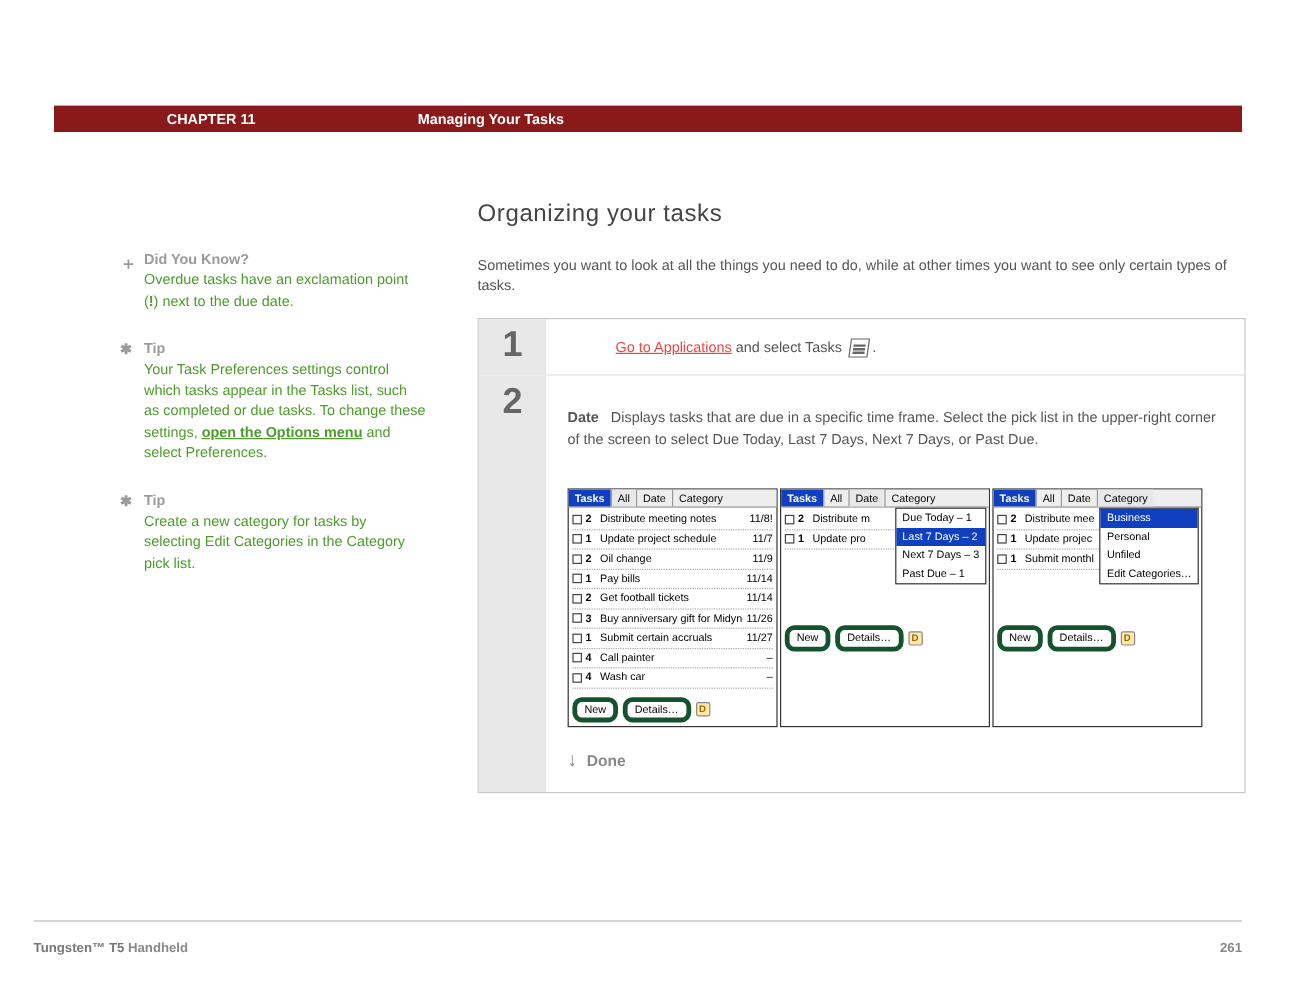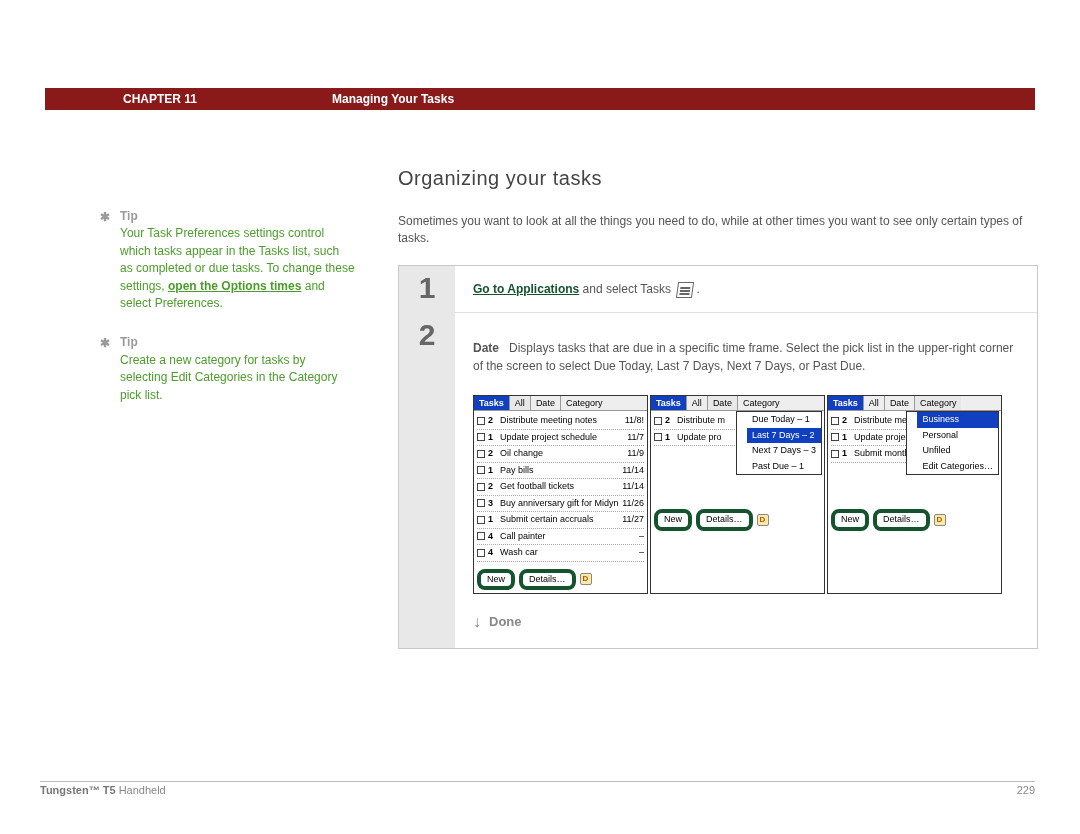--- a/index.html
+++ b/index.html
@@ -15,20 +15,21 @@
     top: 88px;
     left: 45px;
     right: 45px;
     height: 22px;
     background: #8a1a1a;
     display: flex;
     align-items: center;
     color: #fff;
     font-size: 12px;
     font-weight: bold;
+    padding-left: 16px;
   }
   .header-chapter { margin-left: 78px; }
   .header-title   { margin-left: 135px; }
   .page-title {
     position: absolute;
     top: 167px;
     left: 398px;
     font-family: "Trebuchet MS", sans-serif;
     font-size: 20px;
     color: #444;
@@ -82,32 +83,32 @@
   }
   .step-content {
     flex:1;
     padding: 14px 18px;
     font-size: 12px;
     color:#555;
     line-height:1.5;
     border-bottom:1px solid #e2e2e2;
   }
   .step-row:last-child .step-content { border-bottom:none; }
-  .step-link { color:#14532d; font-weight:bold; text-decoration:underline; }
+  .step-link { color:#ef4444; font-weight:normal; text-decoration:underline;margin-left:40px; }
   .def-row { margin-top:12px; }
   .def-label { font-weight:bold; color:#555; }
   .app-icon {
     display:inline-block; width:16px; height:16px;
     background:#fff; border:1px solid #666;
     position:relative; vertical-align:middle; margin:0 3px;
     transform:skewX(-8deg);
   }
   .app-icon::after { content:""; position:absolute; left:2px; right:2px; top:4px; height:2px; background:#666; box-shadow:0 3px 0 #666, 0 6px 0 #666; }
   
-  .mini-row { display:flex; gap:2px; margin-top:20px; }
+  .mini-row { display:flex; gap:2px; margin-top:32px; }
   .mini {
     border:1px solid #333;
     width: 175px;
     font-family: Arial, sans-serif;
     font-size:9px;
     color:#000;
     background:#fff;
   }
   .mini-titlebar {
     display:flex; height:15px; background:#eee;
@@ -120,56 +121,61 @@
   .mini-body .row { display:flex; align-items:center; gap:3px; border-bottom:1px dotted #aaa; padding:1px 0; }
   .mini-body .chk { width:8px;height:8px;border:1px solid #444; flex:0 0 auto; }
   .mini-body .pri { font-weight:bold; width:9px; }
   .mini-body .txt { flex:1; white-space:nowrap; overflow:hidden; text-overflow:clip; }
   .mini-body .dt  { }
   .mini-footer { padding:3px; display:flex; gap:4px; align-items:center; }
   .mini-btn { border:4px solid #14532d; border-radius:8px; padding:0 6px; font-size:9px; background:#fff; }
   .mini-icon { width:12px;height:12px;border:1px solid #888;border-radius:2px;background:#ffe9a8; display:inline-block; position:relative; }
   .mini-icon::after { content:"D"; position:absolute; left:2px; top:-1px; font-size:8px; color:#a06000; font-weight:bold; }
   .dropdown {
-    position:absolute; border:1px solid #333; background:#fff; font-size:9px;padding-left:10px;
+    position:absolute; border:1px solid #333; background:#fff; font-size:9px;
   }
   .dropdown .opt { padding:1px 5px; white-space:nowrap; }
   .dropdown .opt.sel { background:#1040c0; color:#fff; }
   
   .done-bar { margin-top:16px; display:flex; align-items:center; gap:8px; color:#888; font-weight:bold; font-size:13px; }
   .done-icon { font-size:16px; color:#888; }
   
   .footer {
     position: absolute;
-    left: 40px; right:45px;
+    left: 28px; right:45px;
     bottom: 38px;
     border-top:1px solid #bbb;
-    padding-top:2px;
+    padding-top:16px;
     display:flex; justify-content:space-between;
-    font-size:11px; color:#888;
+    font-size:11px; color:#888;font-weight:bold;
   }
   .footer .prod b { color:#777; }
 </style>
 </head>
 <body>
 
 <div class="header-bar">
   <span class="header-chapter">CHAPTER 11</span>
   <span class="header-title">Managing Your Tasks</span>
 </div>
 
 <div class="page-title">Organizing your tasks</div>
 
 <div class="intro-text">Sometimes you want to look at all the things you need to do, while at other times you want to see only certain types of tasks.</div>
 
 <div class="sidebar">
   <div class="side-block">
+    <span class="side-icon plus-icon"></span>
+    <span class="side-label">Did You Know?</span><br>
+    <span>Overdue tasks have an exclamation point (</span><b>!</b><span>) next to the due date.</span>
+  </div>
+  <div class="side-block">
     <span class="side-icon star-icon"></span>
     <span class="side-label">Tip</span><br>
-    <span>Your Task Preferences settings control which tasks appear in the Tasks list, such as completed or due tasks. To change these settings, </span><span class="side-link">open the Options times</span><span> and select Preferences.</span>
+    <span>Your Task Preferences settings control which tasks appear in the Tasks list, such as completed or due tasks. To change these settings, </span><span class="side-link">open the Options menu</span><span> and select Preferences.</span>
   </div>
   <div class="side-block">
     <span class="side-icon star-icon"></span>
     <span class="side-label">Tip</span><br>
     <span>Create a new category for tasks by selecting Edit Categories in the Category pick list.</span>
   </div>
 </div>
 
 <div class="step-box">
   <div class="step-row">
@@ -339,14 +345,14 @@
       <div class="done-bar">
         <span class="done-icon">↓</span>
         <span>Done</span>
       </div>
     </div>
   </div>
 </div>
 
 <div class="footer">
   <span class="prod"><b>Tungsten™ T5</b><span> Handheld</span></span>
-  <span>229</span>
+  <span>261</span>
 </div>
 
 </body></html>

